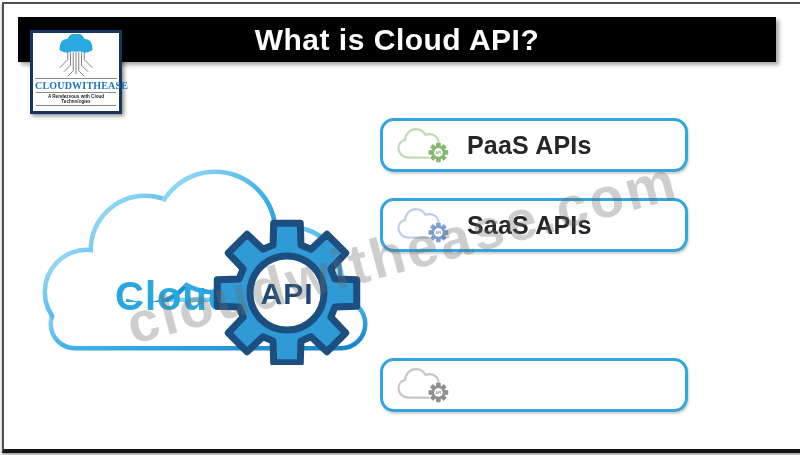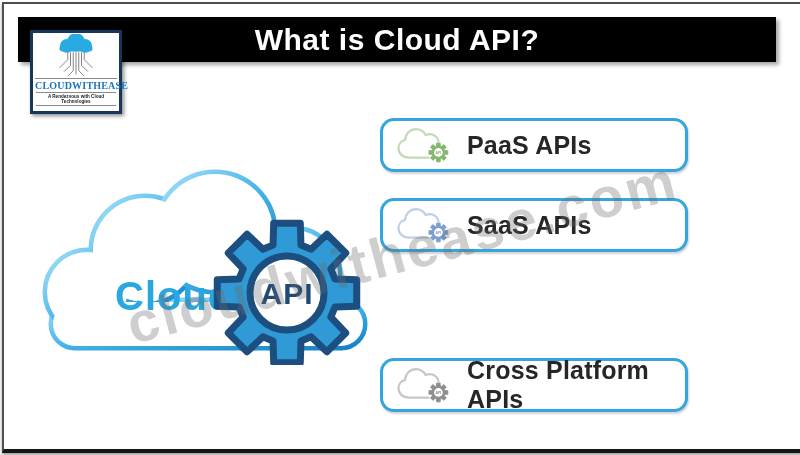--- a/index.html
+++ b/index.html
@@ -136,18 +136,17 @@
     <span class="row-label" style="color: rgb(38, 38, 38);">SaaS APIs</span>
   </div>
 
 
   <div class="api-box box4" style="border-color: rgb(51, 166, 224);">
     <span class="row-icon" style="color: rgb(143, 143, 143);">
       <svg width="58" height="39" viewBox="0 0 62 42">
           <use href="#icon-cloud-gear"></use>
         </svg>
     </span>
-    <span class="row-label" style="color: rgb(38, 38, 38);">Cross Platform APIs</span>
   </div>
 
   <div class="watermark" style="color: rgba(105, 105, 105, 0.33);">cloudwithease.com</div>
 
 </div>
 
 </body></html>

